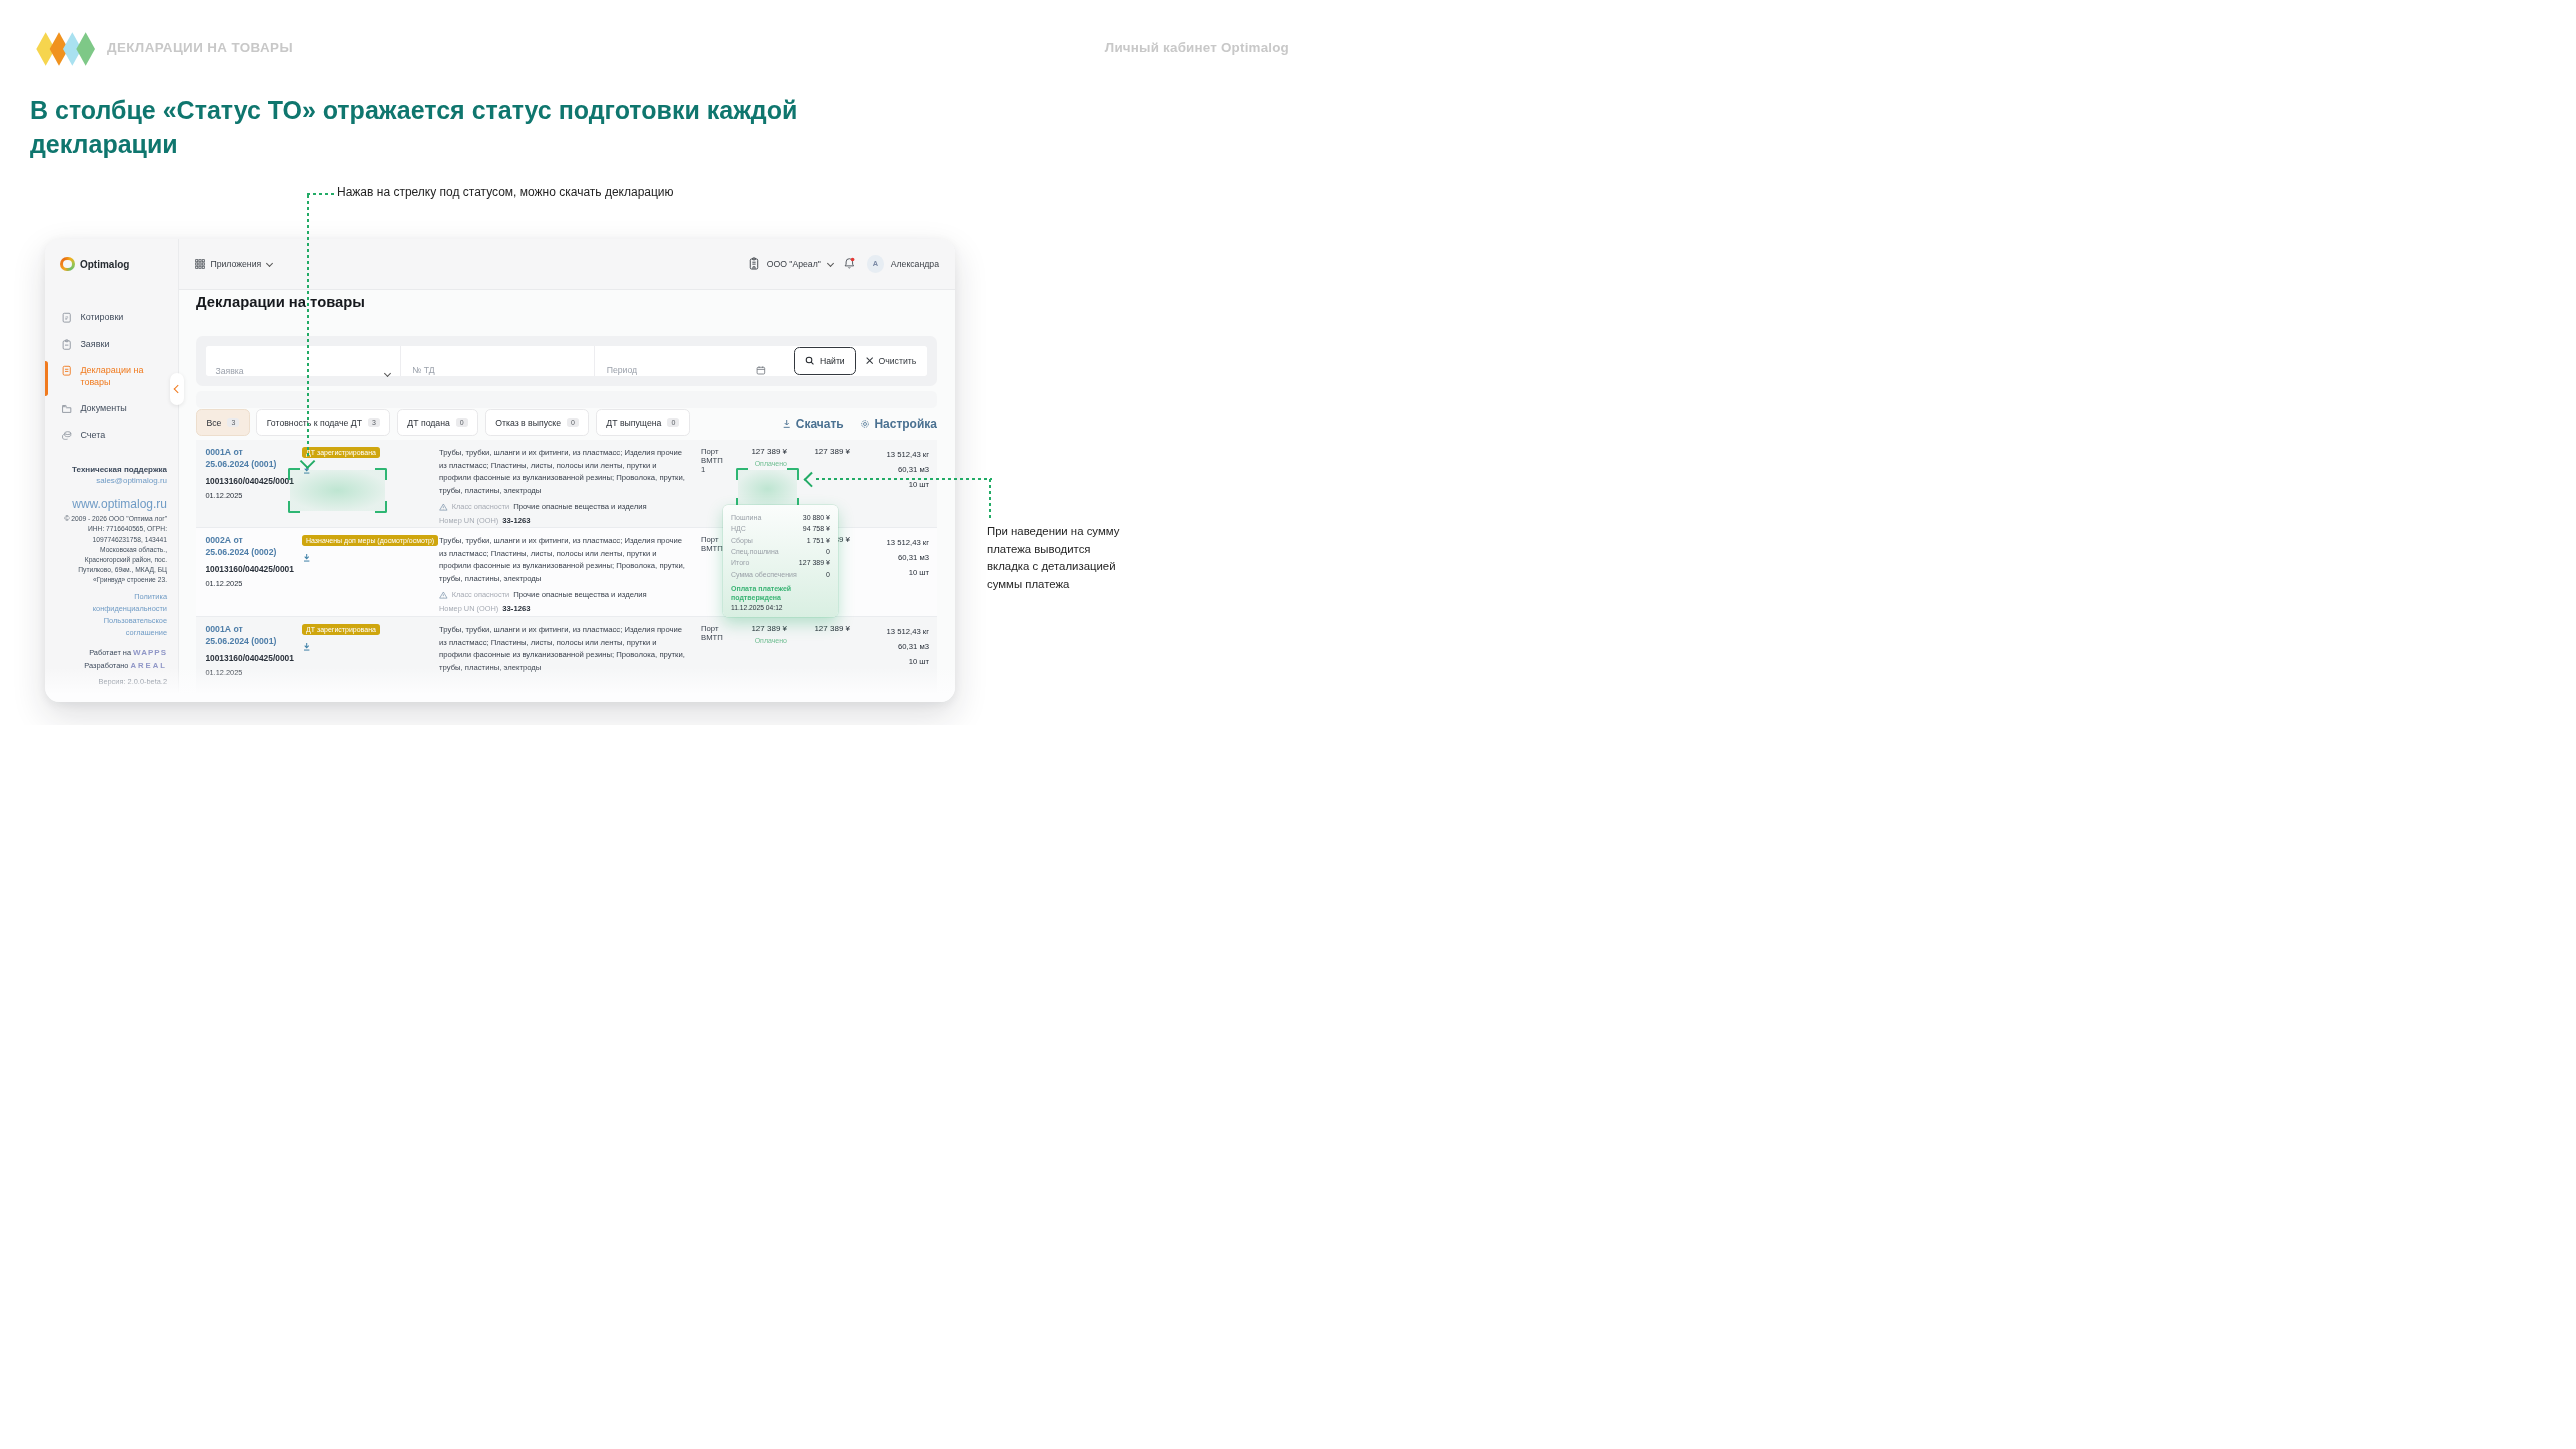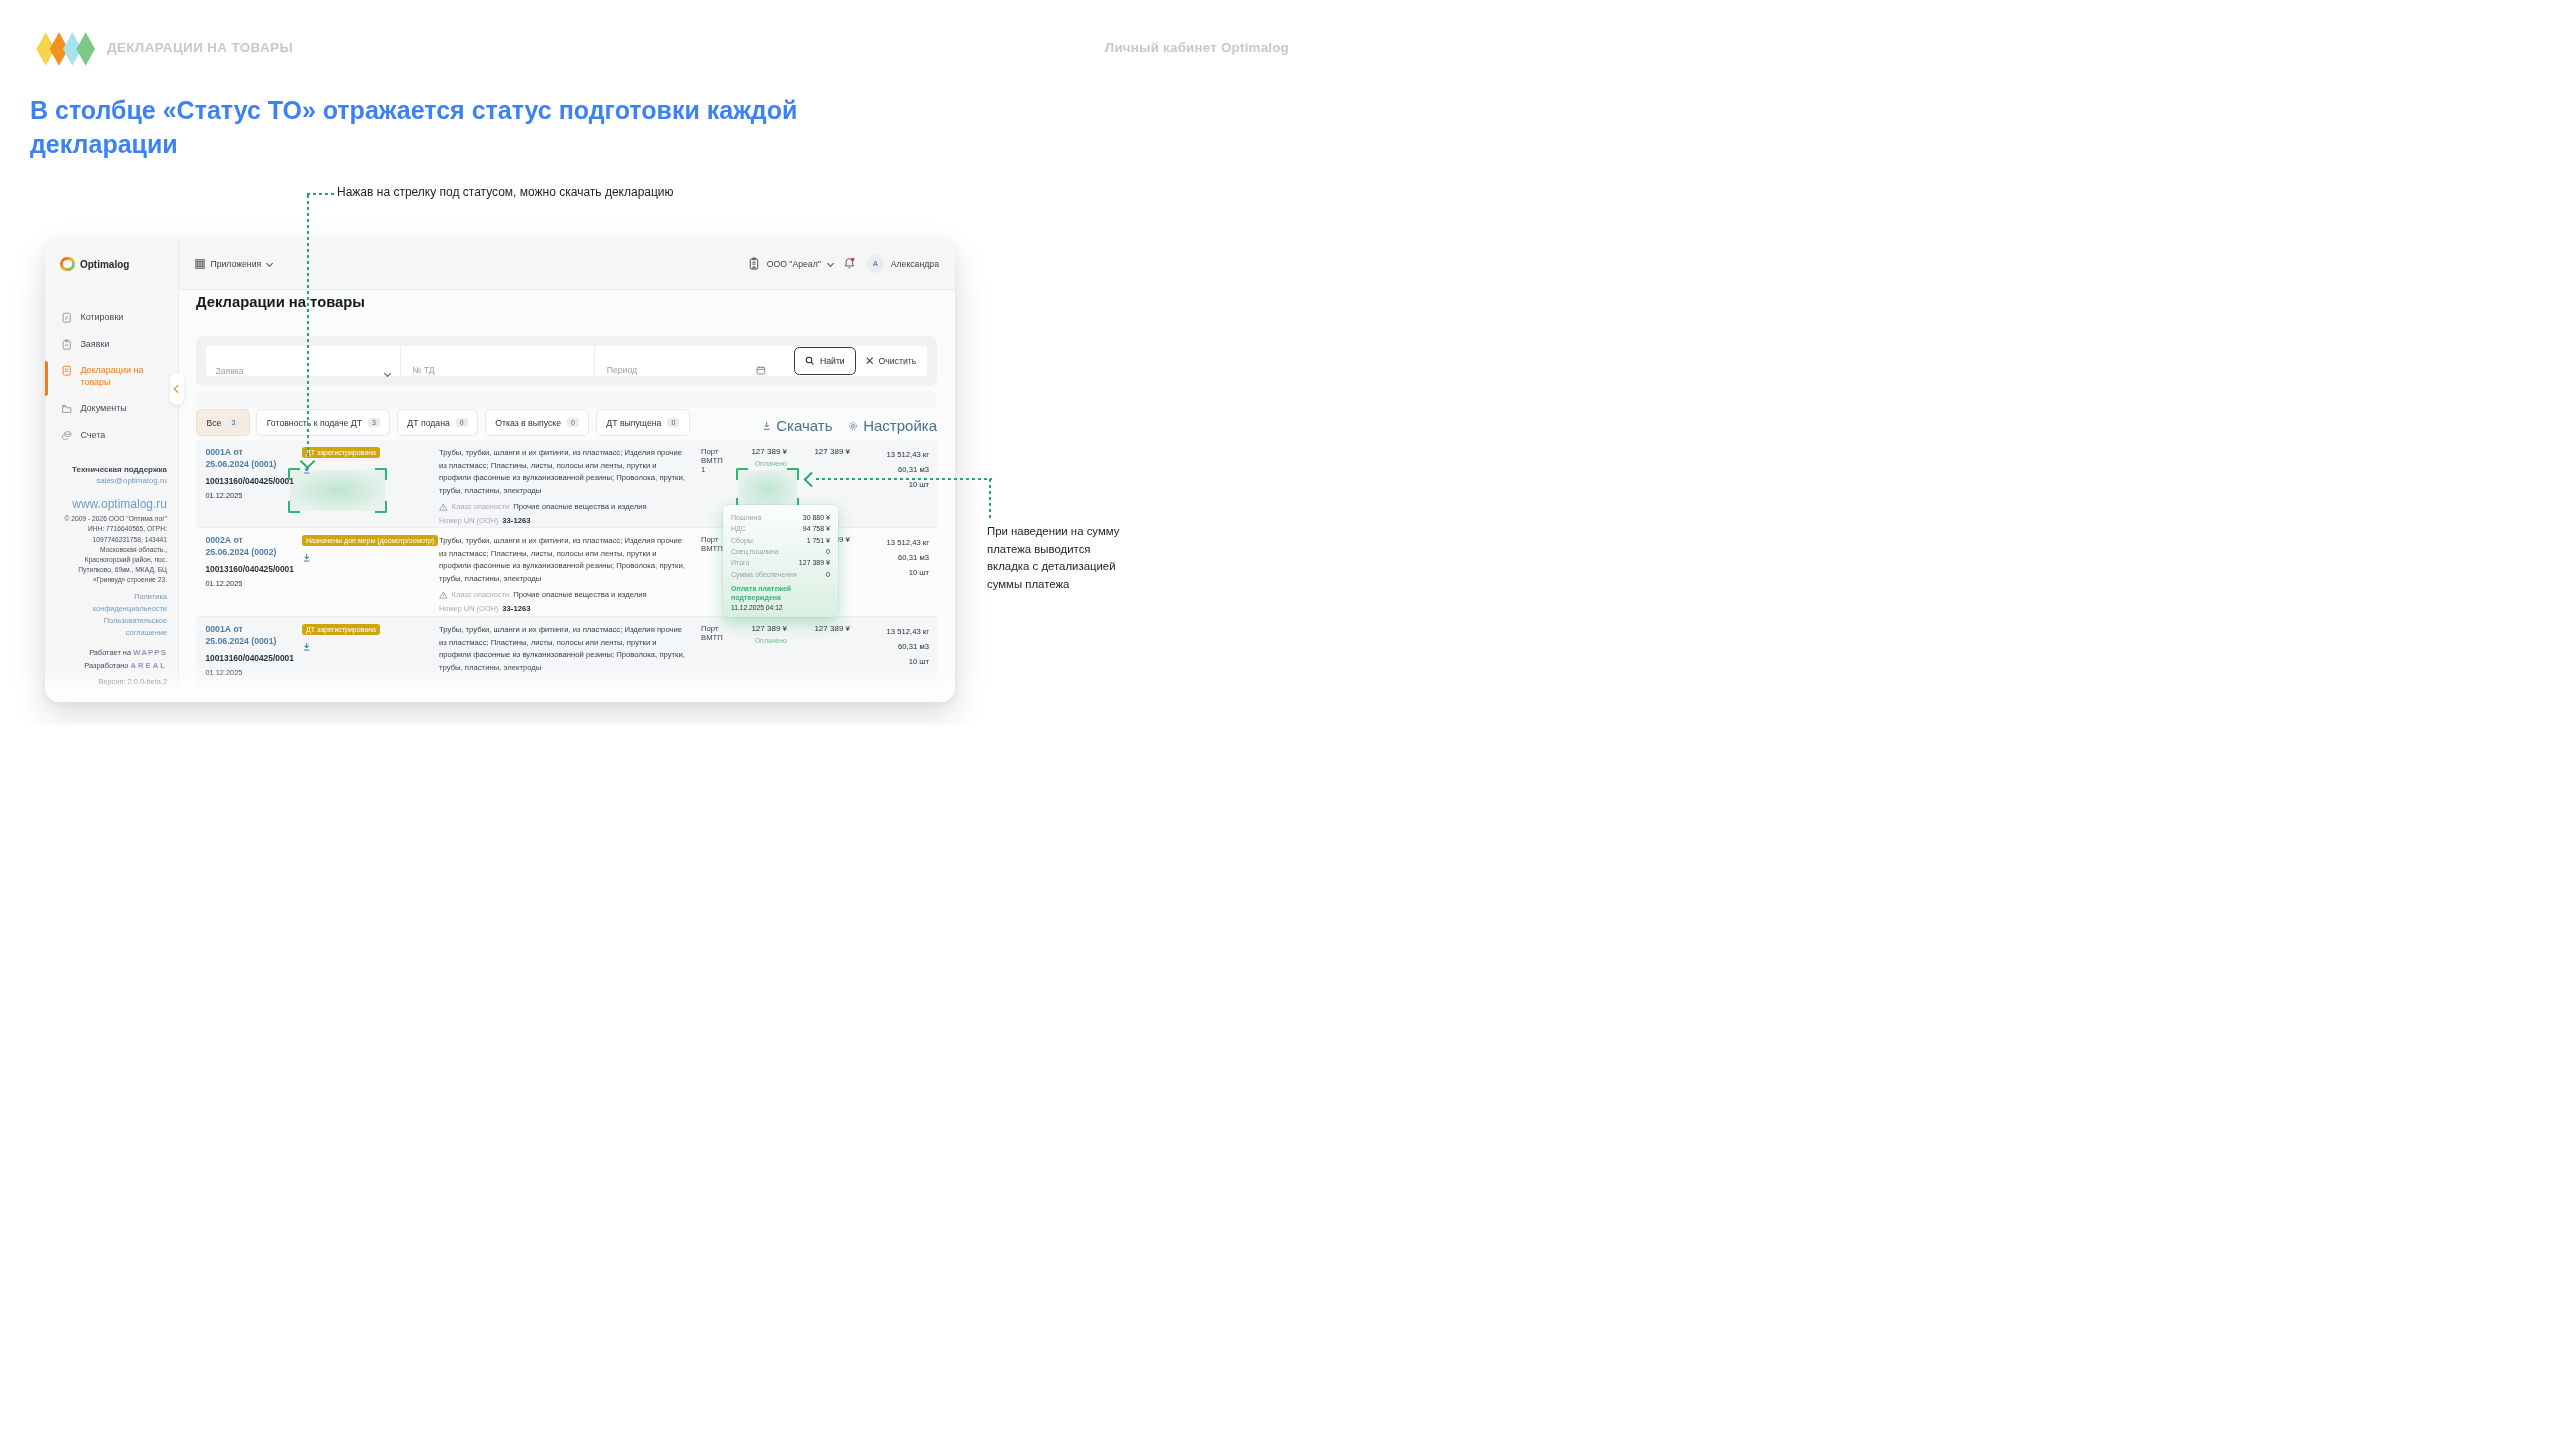--- a/index.html
+++ b/index.html
@@ -3,21 +3,21 @@
 <meta charset="utf-8">
 <style>
   html,body{margin:0;padding:0;background:#fff;}
   .stage{position:relative;width:1288px;height:725px;background:#fff;overflow:hidden;
          font-family:"Liberation Sans",sans-serif;color:#222;padding-left:20px;}
 
   
   .site-logo{position:absolute;left:34px;top:31px;width:62px;height:36px;}
   .site-title{position:absolute;left:107px;top:40px;font-size:13.4px;font-weight:700;color:#c8c8c8;letter-spacing:0.4px;}
   .account-label{position:absolute;right:19px;top:40px;font-size:13.4px;font-weight:700;color:#c8c8c8;letter-spacing:0.2px;}
-  .h1{position:absolute;left:30px;top:93px;width:885px;font-size:25px;line-height:1.36;font-weight:700;color:#3b82f6;}
+  .h1{position:absolute;left:30px;top:93px;width:885px;font-size:25px;line-height:1.36;font-weight:700;color:#0f766e;}
 
   
   .callout-top{position:absolute;left:337px;top:185px;font-size:12px;color:#242424;z-index:31;}
   .callout-right{position:absolute;left:987px;top:523px;width:138px;font-size:11.4px;line-height:1.55;color:#242424;z-index:31;}
   .vdots{position:absolute;width:2px;background-image:repeating-linear-gradient(to bottom,#22ab66 0 3.4px,transparent 3.4px 6px);z-index:30;}
   .hdots{position:absolute;height:2px;background-image:repeating-linear-gradient(to right,#22ab66 0 3.4px,transparent 3.4px 6px);z-index:30;}
   .arr{position:absolute;width:8.7px;height:8.7px;border-left:2px solid #22ab66;border-bottom:2px solid #22ab66;z-index:30;}
   .arr.down{transform:rotate(-45deg);}
   .arr.left{transform:rotate(45deg);}
 
@@ -78,21 +78,21 @@
               align-items:center;background:#fff;font-size:8.7px;color:#23272c;box-sizing:border-box;cursor:pointer;}
   .clear-btn{display:flex;gap:4.7px;align-items:center;font-size:8.7px;color:#33383e;padding:0 10.7px;cursor:pointer;}
   .filter-substrip{position:absolute;left:17px;right:18px;top:101px;height:17.4px;background:#f3f4f6;border-radius:5.4px;opacity:.75;}
 
   .tabs-row{position:absolute;left:17px;top:119px;display:flex;gap:6.7px;}
   .tab{height:27px;display:flex;align-items:center;padding:0 9.4px;background:#fff;border:0.7px solid #e8e8ea;border-radius:5.4px;
        font-size:8.7px;color:#2c3138;box-sizing:border-box;cursor:pointer;}
   .tab.active{background:#f7ece1;border-color:#eddecd;}
   .tab .cnt{margin-left:6px;background:#ebebed;border-radius:2.7px;padding:1.3px 4px;font-size:7px;color:#5c6167;}
   .table-actions{position:absolute;right:18px;top:127px;display:flex;gap:16px;align-items:center;}
-  .t-act{display:flex;align-items:center;gap:4.7px;font-size:15px;color:#4a7191;cursor:pointer;}
+  .t-act{display:flex;align-items:center;gap:4.7px;font-size:12px;color:#4a7191;cursor:pointer;font-weight:bold;}
 
   .table{position:absolute;left:17px;right:18px;top:150px;}
   .grid{display:grid;grid-template-columns:98px 137px 262px 43px 59px 63px 1fr;}
   .thead{background:#edeff2;height:29.5px;}
   .th{font-size:7.4px;color:#99a0aa;padding:2.7px 8px;border-left:0.7px solid #e1e4e9;display:flex;align-items:center;line-height:1.3;box-sizing:border-box;}
   .th:first-child{border-left:none;padding-left:9.4px;}
   .row{position:relative;}
   .row.r0,.row.r2{background:#f5f6f7;}
   .row.r1{background:#fcfcfd;border-top:0.7px solid #eaecef;border-bottom:0.7px solid #eaecef;}
   .row.r0{height:87px;}.row.r1{height:88px;}.row.r2{height:101px;}

